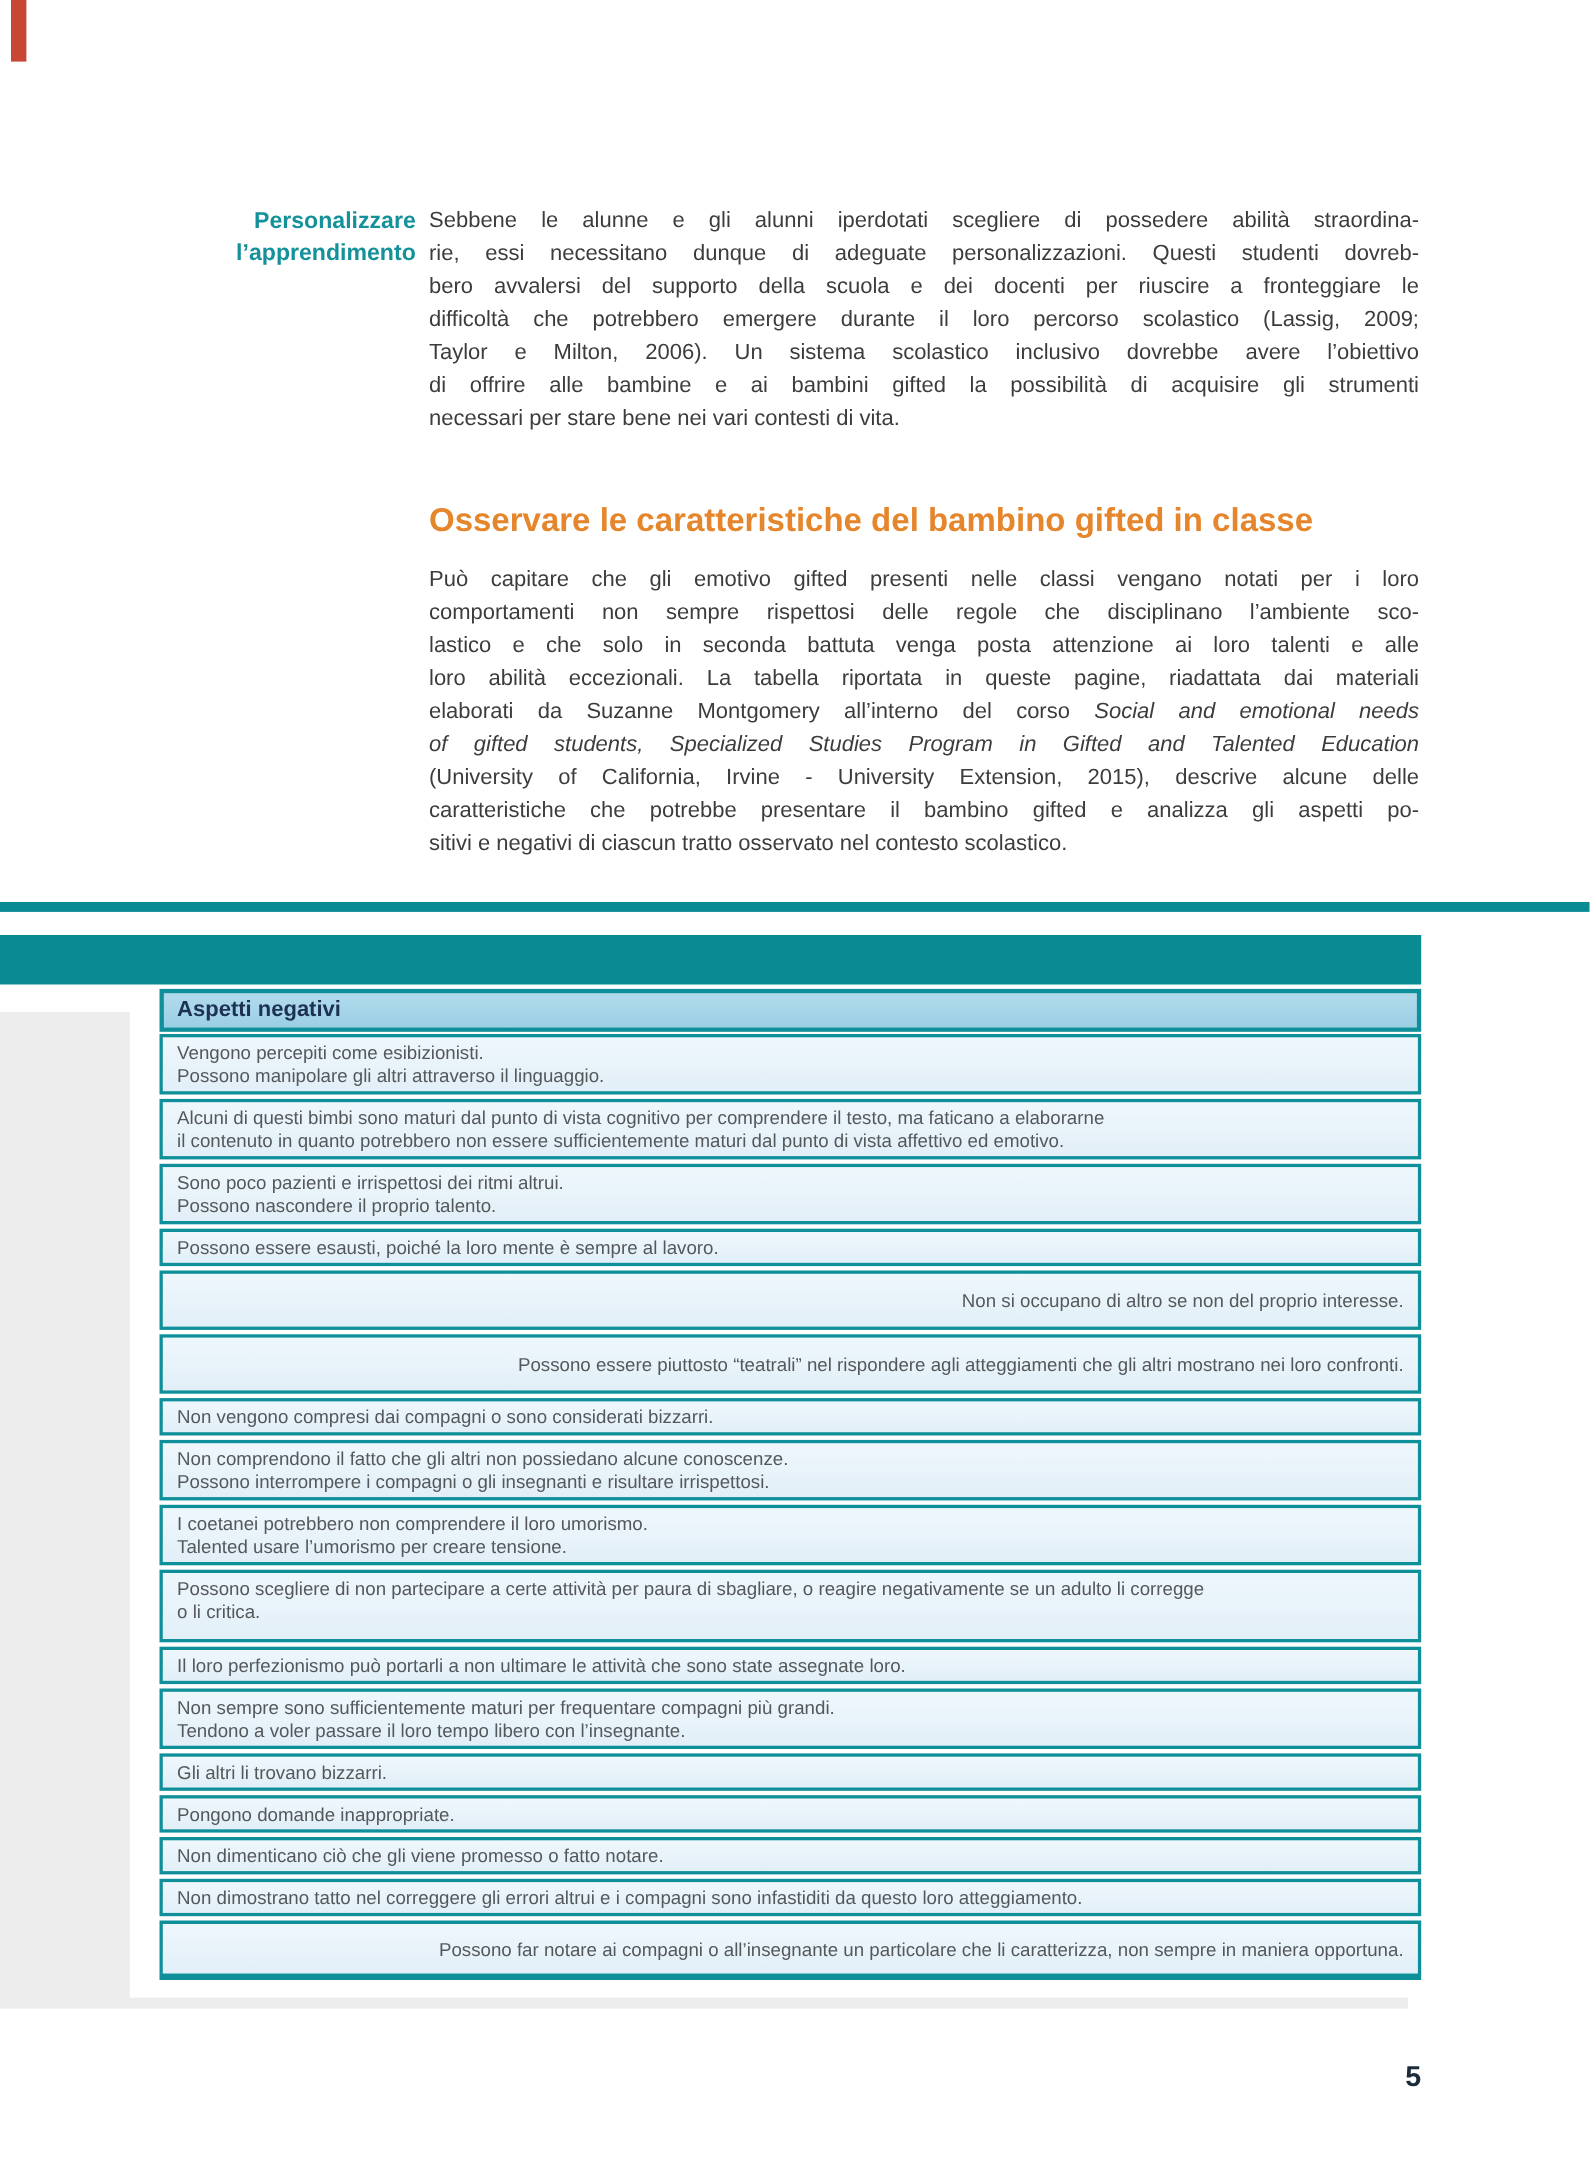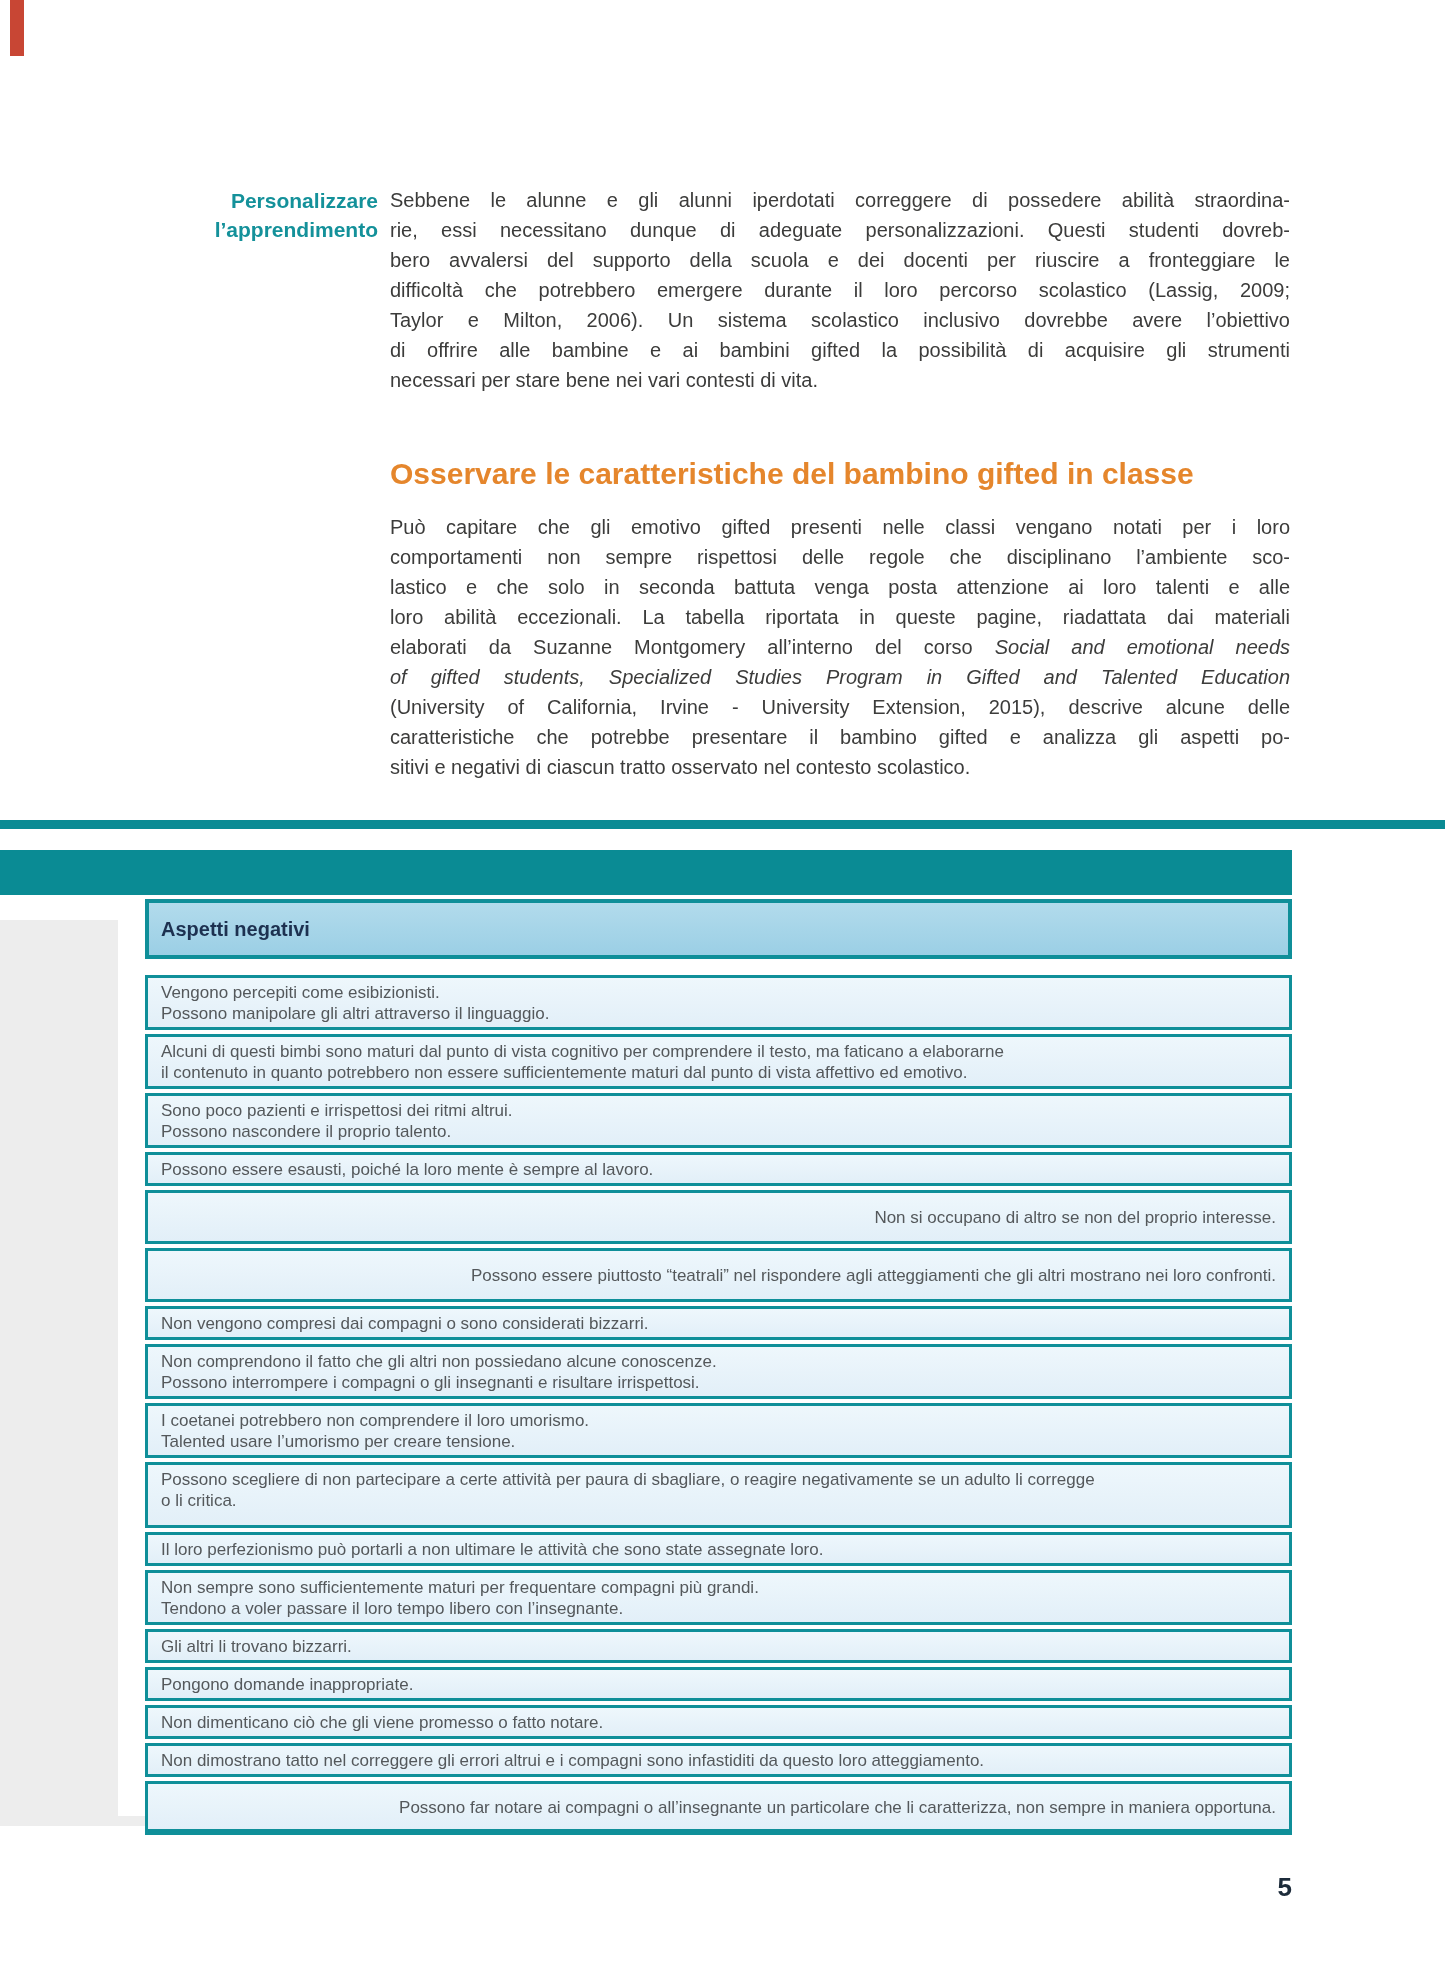--- a/index.html
+++ b/index.html
@@ -21,23 +21,23 @@
   .section-heading{left:390px;top:456px;width:900px;color:var(--orange,#e5862c);
     font-size:30px;font-weight:bold;line-height:36px;}
 
   .thin-rule{left:0;top:820px;width:1445px;height:9px;background:var(--teal,#0a8b94);}
   .teal-band{left:0;top:850px;width:1292px;height:45px;background:var(--teal,#0a8b94);}
 
   .gray-col{left:0;top:920px;width:118px;height:902px;background:var(--gray,#ededed);}
   .gray-bottom{left:0;top:1816px;width:1280px;height:10px;background:var(--gray,#ededed);}
 
   .neg-table{left:145px;top:899px;width:1147px;}
-  .t-header{box-sizing:border-box;height:60px;border:4px solid var(--tborder,#0f8f99);
+  .t-header{box-sizing:border-box;height:39px;border:4px solid var(--tborder,#0f8f99);
     background:linear-gradient(180deg,#b2dbec,#9bcfe5);
-    display:flex;align-items:center;padding:0 12px;margin-bottom:16px;
+    display:flex;align-items:center;padding:0 12px;margin-bottom:2px;
     font-size:20px;font-weight:bold;color:#1d3150;}
   .t-row{box-sizing:border-box;border:3px solid var(--tborder,#0f8f99);
     background:linear-gradient(180deg,#eef7fc,#e2eff8);
     padding:4px 13px 3px 13px;margin-bottom:4px;
     font-size:17px;line-height:21px;color:#54585b;}
   .t-row:last-child{margin-bottom:0;border-bottom-width:6px;}
   .t-row.tall-center{min-height:54px;display:flex;flex-direction:column;justify-content:center;align-items:flex-end;}
   .t-row.tall-top{min-height:66px;}
   .t-line{text-align:left;white-space:nowrap;overflow:hidden;}
 
@@ -47,21 +47,21 @@
 <body style="--teal: #0a8b94; --tborder: #0f8f99; --orange: #e5862c; --label: #14919a; --gray: #ededed; --edge: #c84634;">
 
 <div class="abs edge-mark"></div>
 
 <div class="abs margin-label">
   <div>Personalizzare</div>
   <div>l’apprendimento</div>
 </div>
 
 <div class="abs para para-intro">
-    <div class="jline">Sebbene le alunne e gli alunni iperdotati correggere di possedere abilità straordina-</div>
+    <div class="jline">Sebbene le alunne e gli alunni iperdotati scegliere di possedere abilità straordina-</div>
     <div class="jline">rie, essi necessitano dunque di adeguate personalizzazioni. Questi studenti dovreb-</div>
     <div class="jline">bero avvalersi del supporto della scuola e dei docenti per riuscire a fronteggiare le</div>
     <div class="jline">difficoltà che potrebbero emergere durante il loro percorso scolastico (Lassig, 2009;</div>
     <div class="jline">Taylor e Milton, 2006). Un sistema scolastico inclusivo dovrebbe avere l’obiettivo</div>
     <div class="jline">di offrire alle bambine e ai bambini gifted la possibilità di acquisire gli strumenti</div>
     <div class="jline last">necessari per stare bene nei vari contesti di vita.</div>
   </div>
 
 <h2 class="abs section-heading" style="margin:0;">Osservare le caratteristiche del bambino gifted in classe</h2>
 

